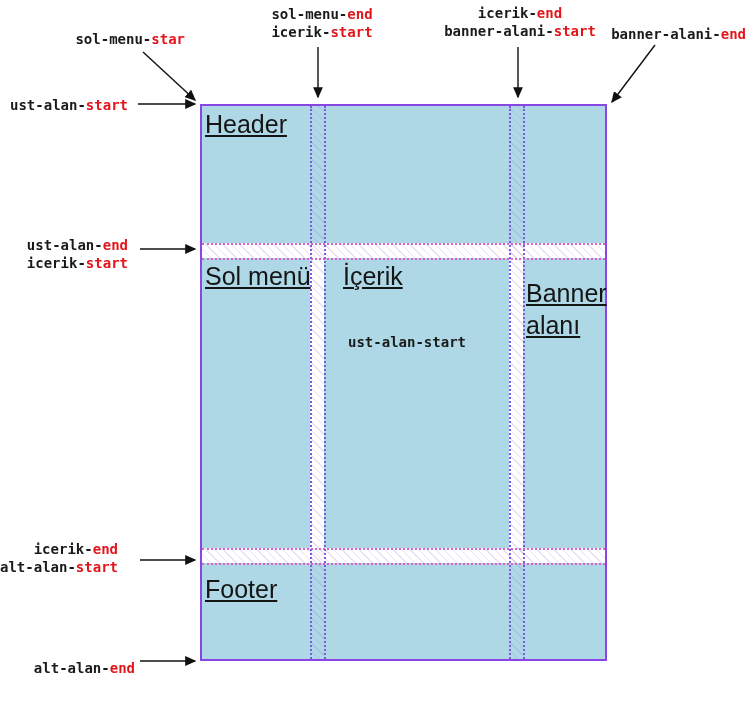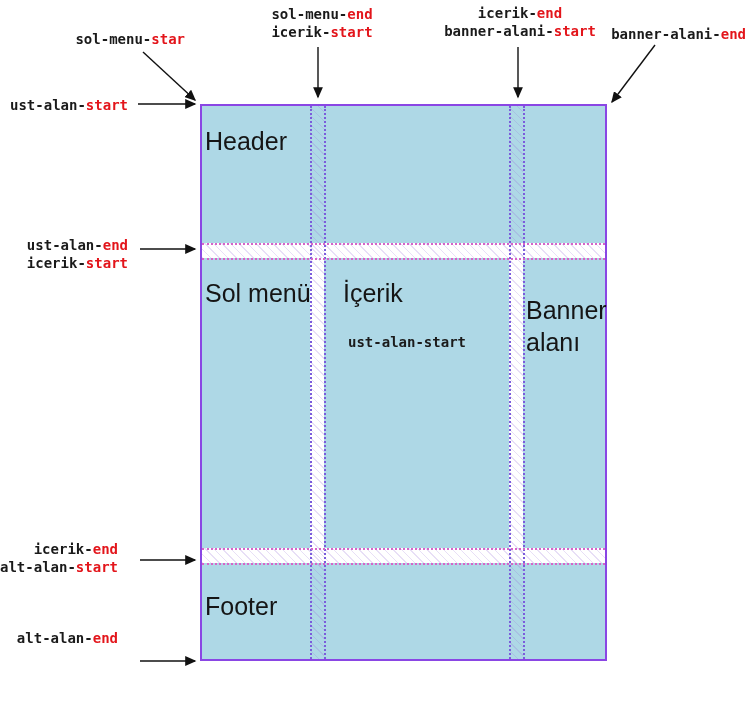--- a/index.html
+++ b/index.html
@@ -11,21 +11,21 @@
           font-family:"Liberation Sans",sans-serif;}
   .arrows{position:absolute;left:0;top:0;z-index:10;pointer-events:none;}
   .gridbox{position:absolute;left:200px;top:104px;width:407px;height:557px;
            border:2px solid var(--grid-border);box-sizing:border-box;background:#fff;z-index:1;}
   .blk{position:absolute;background:var(--area-fill);}
   .hatch{position:absolute;z-index:2;
      background:repeating-linear-gradient(45deg, rgba(150,110,215,0.22) 0px, rgba(150,110,215,0.22) 1px, transparent 1px, transparent 6px);}
   .vline{position:absolute;top:0;height:553px;width:0;border-left:2px dotted var(--v-line);z-index:3;}
   .hline{position:absolute;left:0;width:403px;height:0;border-top:2px dotted var(--h-line);z-index:3;}
   .area-label{position:absolute;color:var(--area-text);font-size:25px;line-height:1.28;
-              padding:19px 0 0 3px;white-space:nowrap;z-index:4;}
+              padding:2px 0 0 3px;white-space:nowrap;z-index:4;text-decoration:underline;}
   .area-label.wrap{white-space:normal;}
   .note{position:absolute;z-index:4;font-family:"DejaVu Sans Mono","Liberation Mono",monospace;
         font-weight:700;font-size:14px;color:#1b1b1b;white-space:nowrap;}
   .anno{position:absolute;z-index:5;font-family:"DejaVu Sans Mono","Liberation Mono",monospace;
         font-weight:700;font-size:14px;line-height:18px;color:var(--label-text);white-space:nowrap;}
   .anno .suf{color:var(--label-accent);}
   .ar{text-align:right;} .ac{text-align:center;} .al{text-align:right;}
 </style>
 </head>
 <body>
@@ -89,21 +89,21 @@
   <div class="anno ar" style="left:8px;top:236px;width:120px;text-align:right;">
     <div><span class="pre">ust-alan-</span><span class="suf">end</span></div>
     <div><span class="pre">icerik-</span><span class="suf">start</span></div>
   </div>
 
   <div class="anno ar" style="left:0;top:540px;width:118px;">
     <div><span class="pre">icerik-</span><span class="suf">end</span></div>
     <div><span class="pre">alt-alan-</span><span class="suf">start</span></div>
   </div>
 
-  <div class="anno ar" style="left:0;top:629px;width:118px;">
+  <div class="anno ar" style="left:0;top:659px;width:118px;padding-left:17px;">
     <div><span class="pre">alt-alan-</span><span class="suf">end</span></div>
   </div>
 
   <svg class="arrows" width="746" height="706" viewBox="0 0 746 706">
     <defs>
       <marker id="ah" markerWidth="9" markerHeight="7" refX="7" refY="3.5" orient="auto">
         <path d="M0,0 L8,3.5 L0,7 Z" fill="#111111"></path>
       </marker>
     </defs>
     <line x1="143" y1="52" x2="195" y2="100" stroke="#111" stroke-width="1.4" marker-end="url(#ah)"></line>

